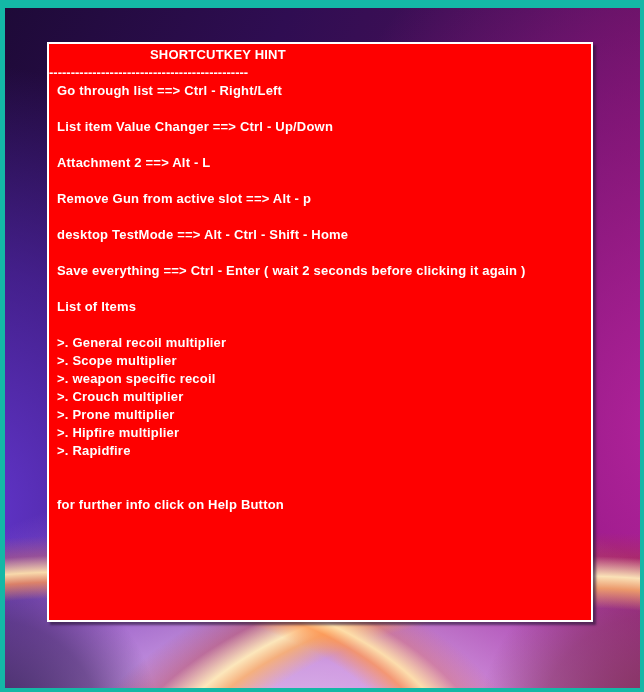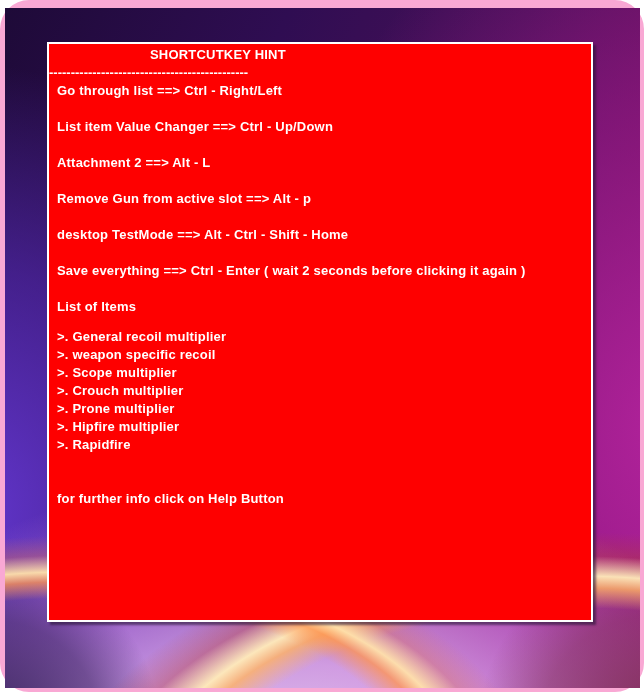--- a/index.html
+++ b/index.html
@@ -84,29 +84,29 @@
   .separator {
     margin-left: -8px;
     letter-spacing: 0;
     overflow: hidden;
     width: 210px;
   }
 
   
   .shortcut { margin-bottom: 18px; }
 
-  .list-header { margin-bottom: 12px; }
+  .list-header { margin-bottom: 18px; }
 
   
   .footer { margin-top: 36px; }
 </style>
 </head>
 <body>
 
-<div class="screen" style="background: #f9a8d4; border-radius: 29px;">
+<div class="screen" style="background: #14b8a6;">
   <div class="wallpaper"></div>
 
   <div class="panel" style="background: rgb(254, 0, 0); border-color: rgb(255, 255, 255); color: rgb(255, 255, 255);">
     <div class="line panel-title">SHORTCUTKEY HINT</div>
 
     <div class="line separator">----------------------------------------------</div>
 
     <div>
 
     <div class="line shortcut">Go through list ==&gt; Ctrl - Right/Left</div>
@@ -115,22 +115,22 @@
         <div class="line shortcut">Remove Gun from active slot ==&gt; Alt - p</div>
         <div class="line shortcut">desktop TestMode ==&gt; Alt - Ctrl - Shift - Home</div>
         <div class="line shortcut">Save everything ==&gt; Ctrl - Enter ( wait 2 seconds before clicking it again )</div>
       </div>
 
     <div class="line list-header">List of Items</div>
 
     <div>
 
     <div class="line list-item">&gt;. General recoil multiplier</div>
+        <div class="line list-item">&gt;. Scope multiplier</div>
         <div class="line list-item">&gt;. weapon specific recoil</div>
-        <div class="line list-item">&gt;. Scope multiplier</div>
         <div class="line list-item">&gt;. Crouch multiplier</div>
         <div class="line list-item">&gt;. Prone multiplier</div>
         <div class="line list-item">&gt;. Hipfire multiplier</div>
         <div class="line list-item">&gt;. Rapidfire</div>
       </div>
 
     <div class="line footer">for further info click on Help Button</div>
   </div>
 </div>
 

